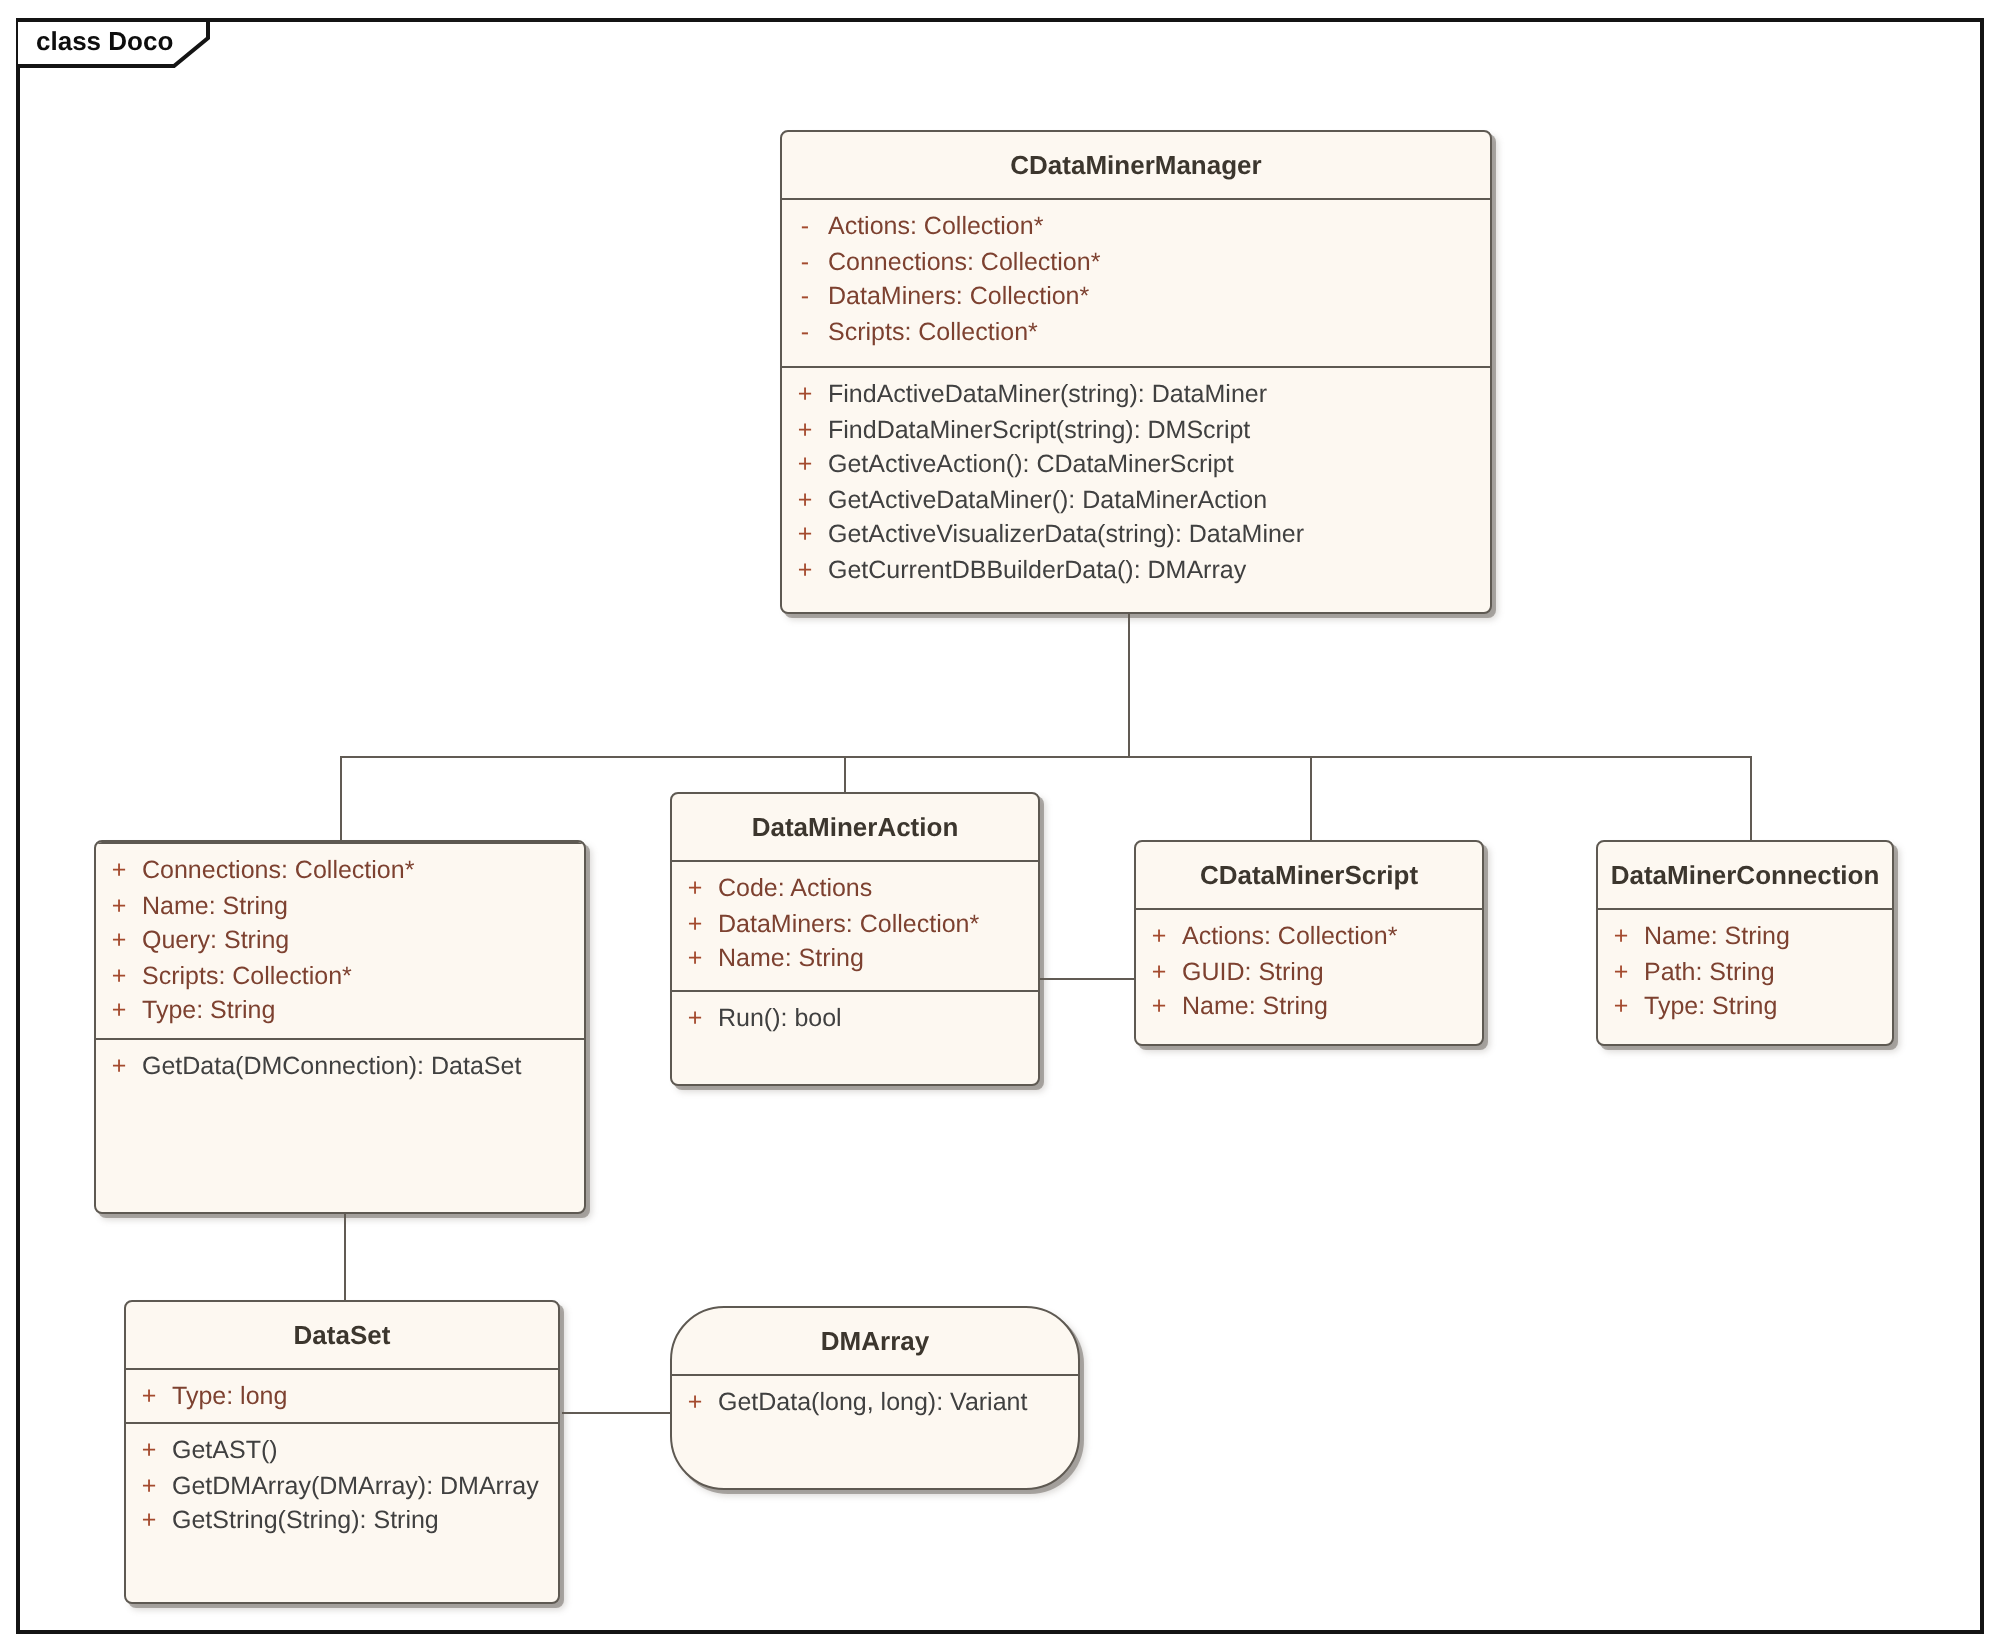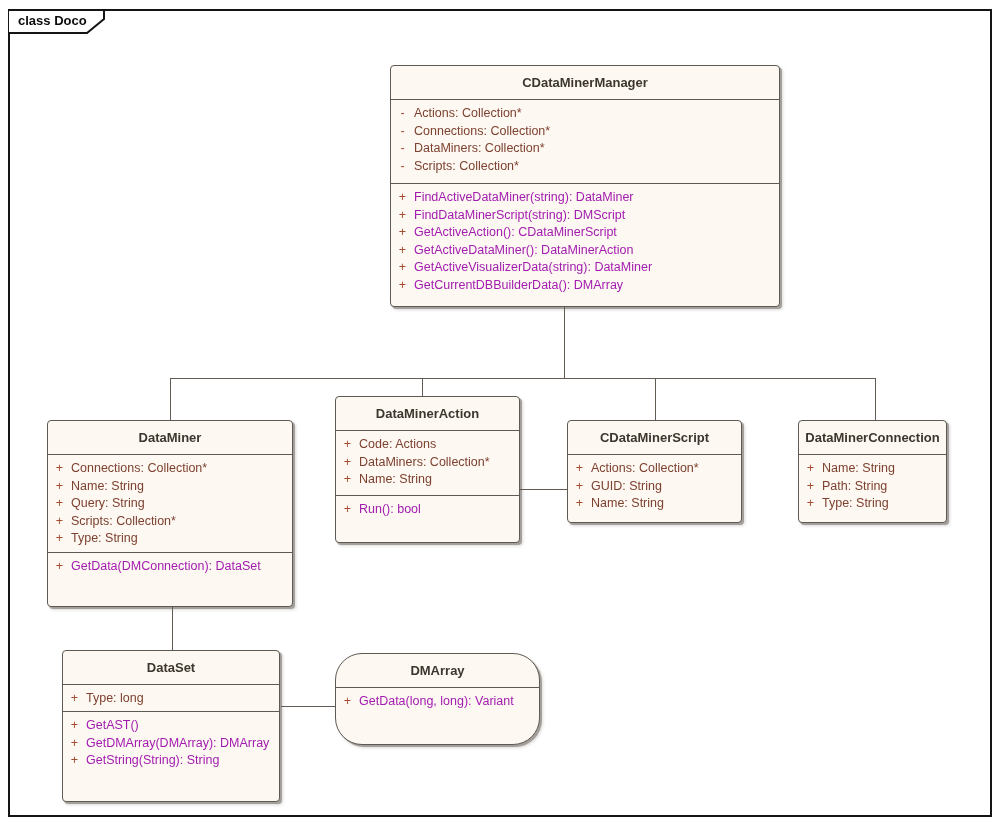--- a/index.html
+++ b/index.html
@@ -38,21 +38,21 @@
     font-size: 13px; font-weight: bold; color: #3c362e;
     height: 33px;
   }
   .uml-comp { border-top: 1px solid #5e5952; padding: 5px 4px 0 0; }
   .row { display: flex; line-height: 17.5px; font-size: 12.5px; white-space: nowrap; }
   .row .vis {
     width: 23px; flex: 0 0 23px; text-align: center; color: #a44a2e;
     font-family: "Liberation Sans", sans-serif;
   }
   .attrs .txt { color: #7d4130; }
-  .methods .txt { color: #a21caf; }
+  .methods .txt { color: #404040; }
 </style>
 </head>
 <body>
 
 <div class="canvas">
 
   <div class="frame"></div>
   <svg class="frame-tab-svg" width="102" height="28">
     <path d="M0,1 H96 V10 L79,24 H0 Z" fill="#ffffff" stroke="#141414" stroke-width="2"></path>
   </svg>
@@ -61,21 +61,21 @@
   <div class="conn" style="left:564px; top:307px; width:1px; height:71px;"></div>
   <div class="conn" style="left:170px; top:378px; width:706px; height:1px;"></div>
   <div class="conn" style="left:170px; top:378px; width:1px; height:42px;"></div>
   <div class="conn" style="left:422px; top:378px; width:1px; height:42px;"></div>
   <div class="conn" style="left:655px; top:378px; width:1px; height:42px;"></div>
   <div class="conn" style="left:875px; top:378px; width:1px; height:42px;"></div>
   <div class="conn" style="left:511px; top:489px; width:56px; height:1px;"></div>
   <div class="conn" style="left:172px; top:607px; width:1px; height:46px;"></div>
   <div class="conn" style="left:281px; top:706px; width:54px; height:1px;"></div>
 
-  <div class="uml-class" style="left:390px; top:65px; width:390px; height:242px;">
+  <div class="uml-class" style="left:390px; top:65px; width:356px; height:242px;">
     <div class="uml-header">CDataMinerManager</div>
     <div class="uml-comp attrs" style="height:84px;">
       <div class="row">
           <span class="vis">-</span>
           <span class="txt">Actions: Collection*</span>
         </div>
       <div class="row">
           <span class="vis">-</span>
           <span class="txt">Connections: Collection*</span>
         </div>
@@ -110,21 +110,20 @@
           <span class="txt">GetActiveVisualizerData(string): DataMiner</span>
         </div>
       <div class="row">
           <span class="vis">+</span>
           <span class="txt">GetCurrentDBBuilderData(): DMArray</span>
         </div>
     </div>
   </div>
 
   <div class="uml-class" style="left:47px; top:420px; width:246px; height:187px;">
-    <div class="uml-header">DataMiner</div>
     <div class="uml-comp attrs" style="height:98px;">
       <div class="row">
           <span class="vis">+</span>
           <span class="txt">Connections: Collection*</span>
         </div>
       <div class="row">
           <span class="vis">+</span>
           <span class="txt">Name: String</span>
         </div>
       <div class="row">

